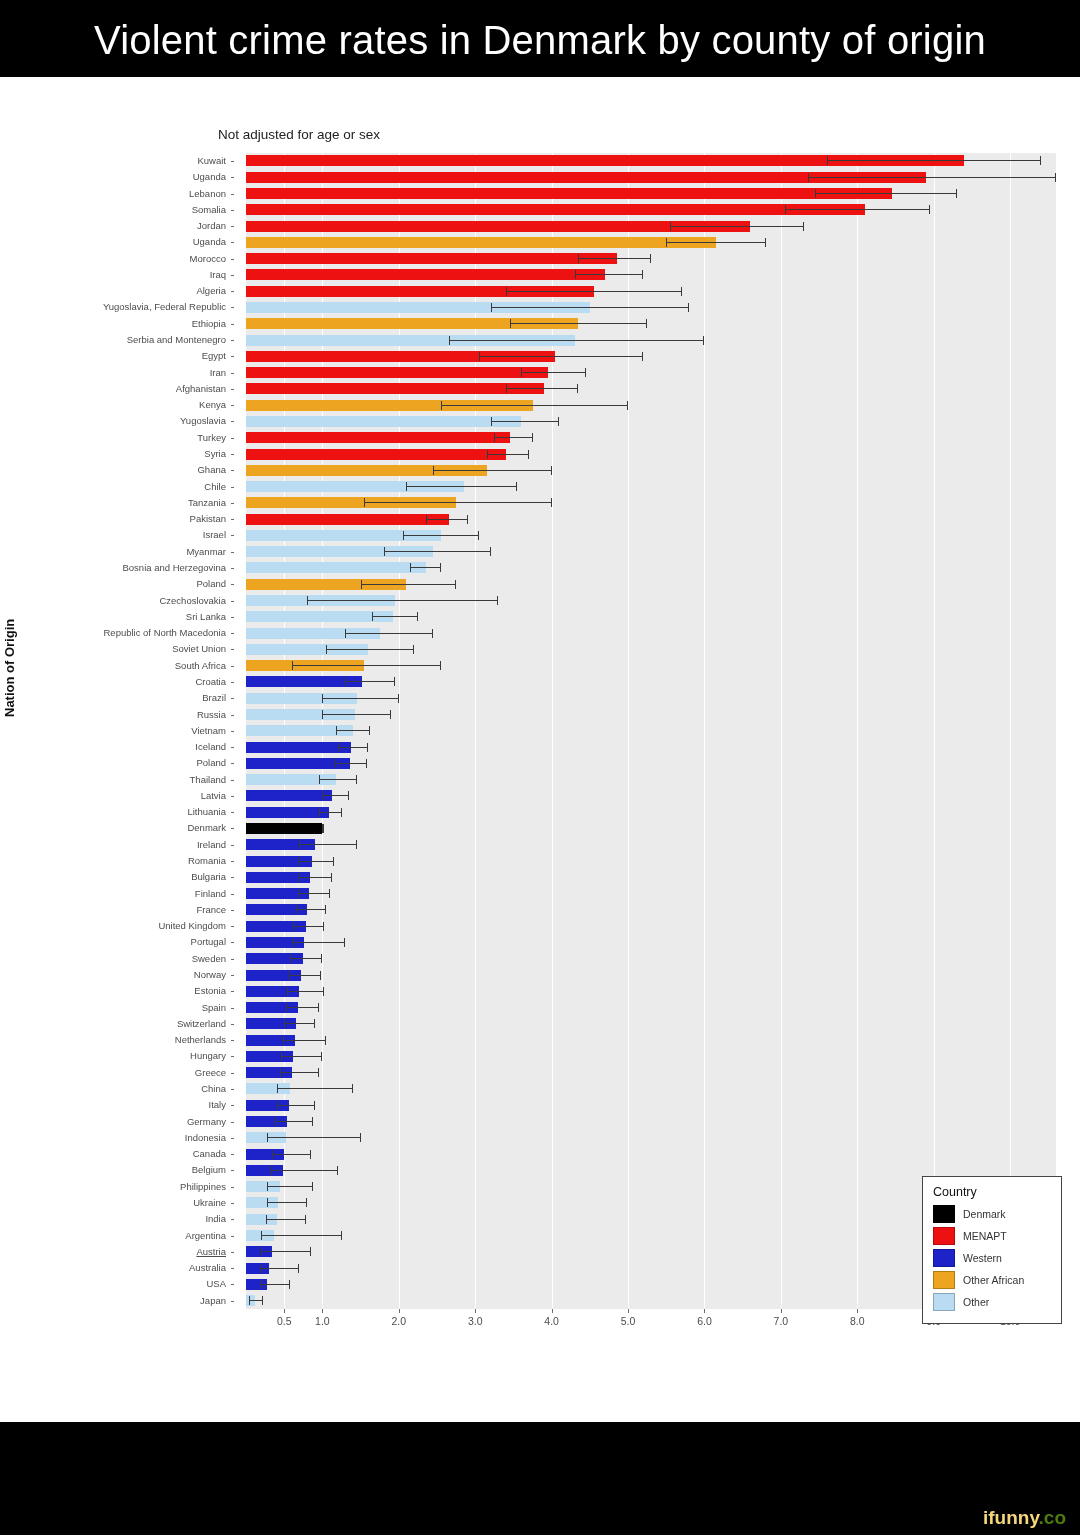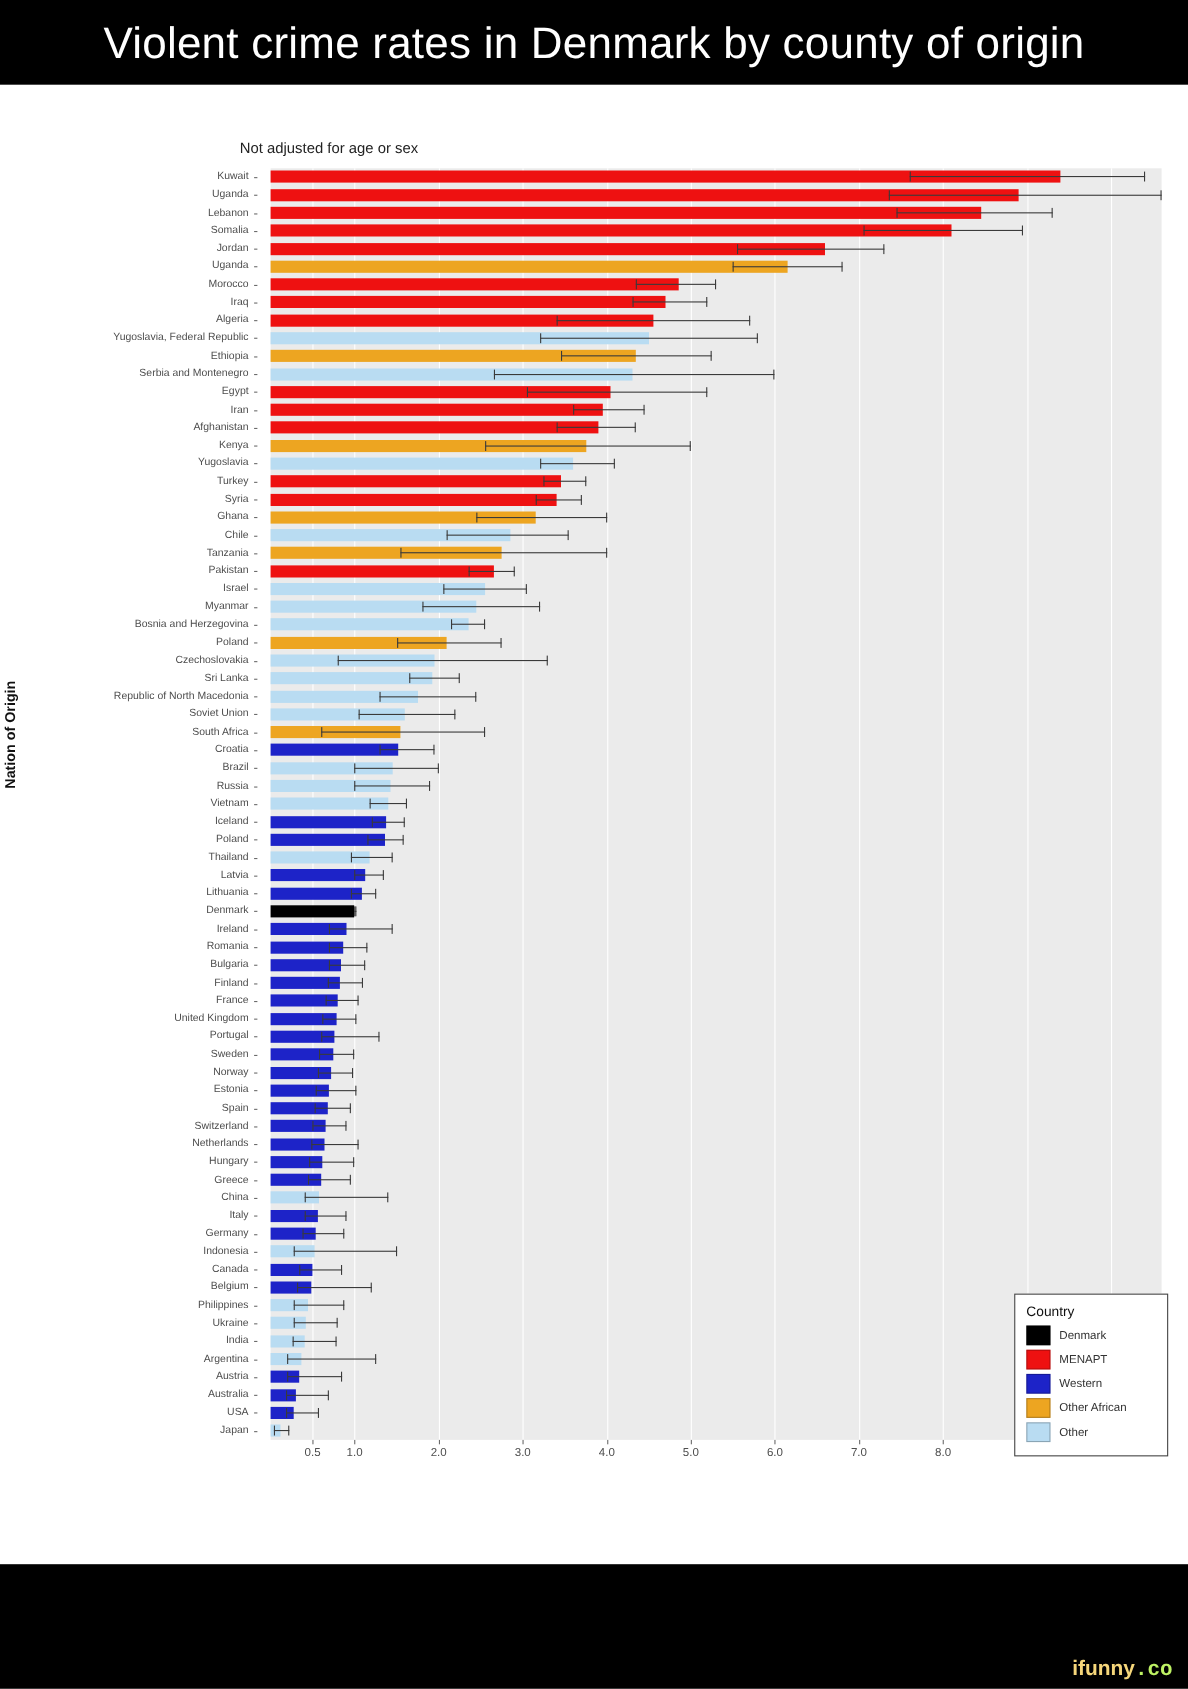--- a/index.html
+++ b/index.html
@@ -79,21 +79,21 @@
   #legend .ltext{font-size:10.5px;color:#333;white-space:nowrap;}
   #footer{
     position:absolute;left:0;bottom:0;width:1080px;height:42px;background:#000;
   }
   #watermark{
     position:absolute;right:14px;bottom:6px;
     font-size:19px;font-weight:bold;color:#f0b323;
     font-family:"Liberation Sans", sans-serif;
   }
   #watermark .w2{color:#f5d67a;}
-  #watermark .dot{color:#bef264;font-family:Liberation Mono, monospace;}
+  #watermark .dot{color:#4d7c0f;}
 </style>
 </head>
 <body>
 
 <div id="meme-title">Violent crime rates in Denmark by county of origin</div>
 
 <div id="chart-card">
 
   <div id="chart-subtitle">Not adjusted for age or sex</div>
 
@@ -226,21 +226,21 @@
       <div class="ylabel" style="top: 1011.61px; right: 14px;">Belgium</div>
       <div class="ytick" style="top: 1017.61px; right: 6px;"></div>
       <div class="ylabel" style="top: 1027.89px; right: 14px;">Philippines</div>
       <div class="ytick" style="top: 1033.89px; right: 6px;"></div>
       <div class="ylabel" style="top: 1044.17px; right: 14px;">Ukraine</div>
       <div class="ytick" style="top: 1050.17px; right: 6px;"></div>
       <div class="ylabel" style="top: 1060.45px; right: 14px;">India</div>
       <div class="ytick" style="top: 1066.45px; right: 6px;"></div>
       <div class="ylabel" style="top: 1076.73px; right: 14px;">Argentina</div>
       <div class="ytick" style="top: 1082.73px; right: 6px;"></div>
-      <div class="ylabel" style="top: 1093.01px; right: 14px;">Austria</div>
+      <div class="ylabel" style="top: 1093.01px; right: 14px; text-decoration: underline;">Austria</div>
       <div class="ytick" style="top: 1099.01px; right: 6px;"></div>
       <div class="ylabel" style="top: 1109.3px; right: 14px;">Australia</div>
       <div class="ytick" style="top: 1115.3px; right: 6px;"></div>
       <div class="ylabel" style="top: 1125.58px; right: 14px;">USA</div>
       <div class="ytick" style="top: 1131.58px; right: 6px;"></div>
       <div class="ylabel" style="top: 1141.86px; right: 14px;">Japan</div>
       <div class="ytick" style="top: 1147.86px; right: 6px;"></div>
     </div>
 
   <div id="plot">

